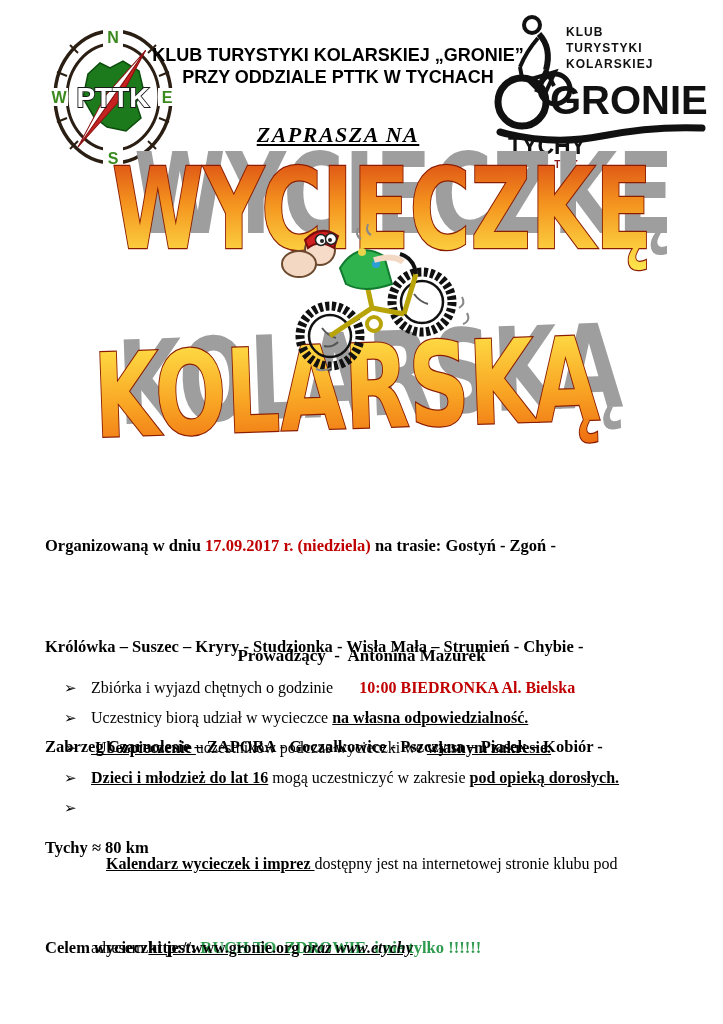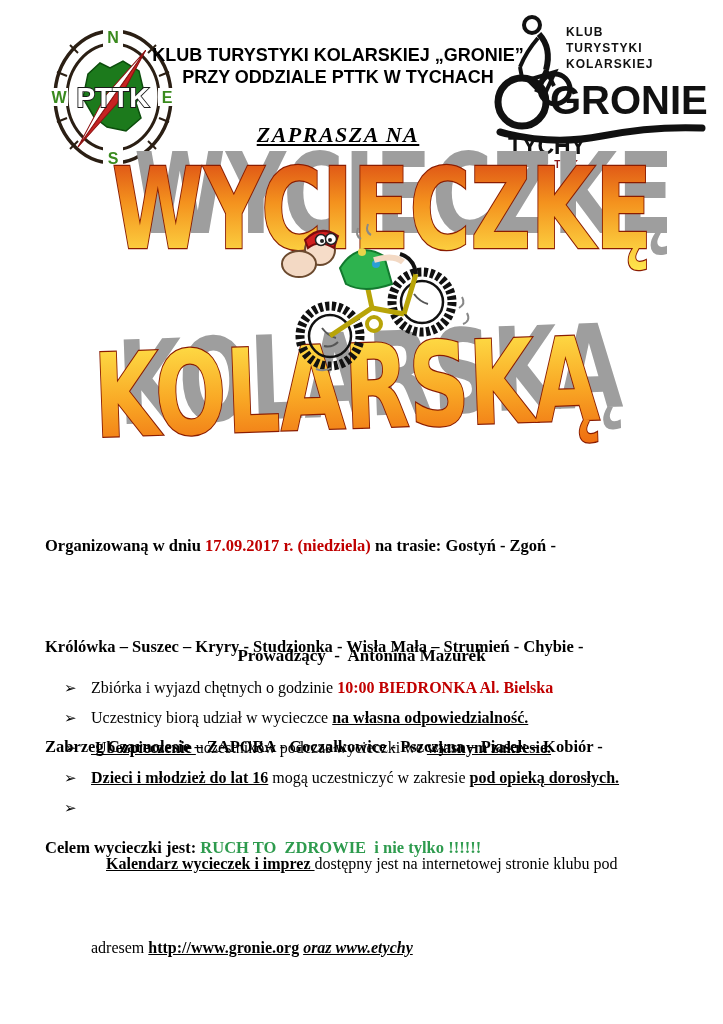--- a/index.html
+++ b/index.html
@@ -40,21 +40,21 @@
   .leader {
     position:absolute; left:0; top:646px; width:723px; text-align:center;
     font-weight:bold; font-size:17px; white-space:pre-wrap;
   }
 
   .bullets { position:absolute; left:64px; top:674px; width:634px; font-size:16px; }
   .bullet  { display:flex; gap:9px; margin-bottom:2px; line-height:28px; white-space:pre-wrap; }
   .bullet .marker { flex:0 0 18px; font-size:15px; line-height:28px; }
   .bu  { font-weight:bold; text-decoration:underline; }
   .biu { font-weight:bold; font-style:italic; text-decoration:underline; }
-  .rb  { color:#c00000; font-weight:bold; }
+  .rb  { color:#c00000; font-weight:bold;margin-left:22px; }
 </style>
 </head>
 <body>
 
 <div class="page">
 
   <svg class="logo-pttk" viewBox="0 0 126 142">
     <g>
       <ellipse cx="63" cy="71" rx="58" ry="66" fill="none" stroke="#2b1f14" stroke-width="3.5"></ellipse>
       <ellipse cx="63" cy="71" rx="46" ry="53" fill="none" stroke="#2b1f14" stroke-width="3"></ellipse>
@@ -171,20 +171,21 @@
     <g transform="rotate(-2 272 75)">
       <text class="wa-text" x="12" y="110" font-size="116" textLength="505" lengthAdjust="spacingAndGlyphs" transform="translate(24,-12)" fill="#9e9e9e">KOLARSKĄ</text>
       <text class="wa-text" x="12" y="110" font-size="116" textLength="505" lengthAdjust="spacingAndGlyphs" fill="url(#grad2)" stroke="#8a1c00" stroke-width="2.5" paint-order="stroke">KOLARSKĄ</text>
     </g>
   </svg>
 
   <div class="route">
     <div><span>Organizowaną w dniu </span><span class="red">17.09.2017 r. (niedziela)</span><span> na trasie: Gostyń - Zgoń -</span></div>
     <div>Królówka – Suszec – Kryry - Studzionka - Wisła Mała – Strumień - Chybie -</div>
     <div>Zabrzeg Czarnolesie – ZAPORA - Goczałkowice - Pszczyna – Piasek – Kobiór -</div>
+    <div>Tychy ≈ 80 km</div>
     <div><span>Celem wycieczki jest: </span><span class="green">RUCH TO  ZDROWIE  i nie tylko !!!!!!</span></div>
   </div>
 
   <div class="leader">Prowadzący  -  Antonina Mazurek</div>
 
   <div class="bullets">
 
     <div class="bullet">
       <span class="marker">➢</span>
       <span><span>Zbiórka i wyjazd chętnych o godzinie </span><span class="rb">10:00 BIEDRONKA Al. Bielska</span></span>

